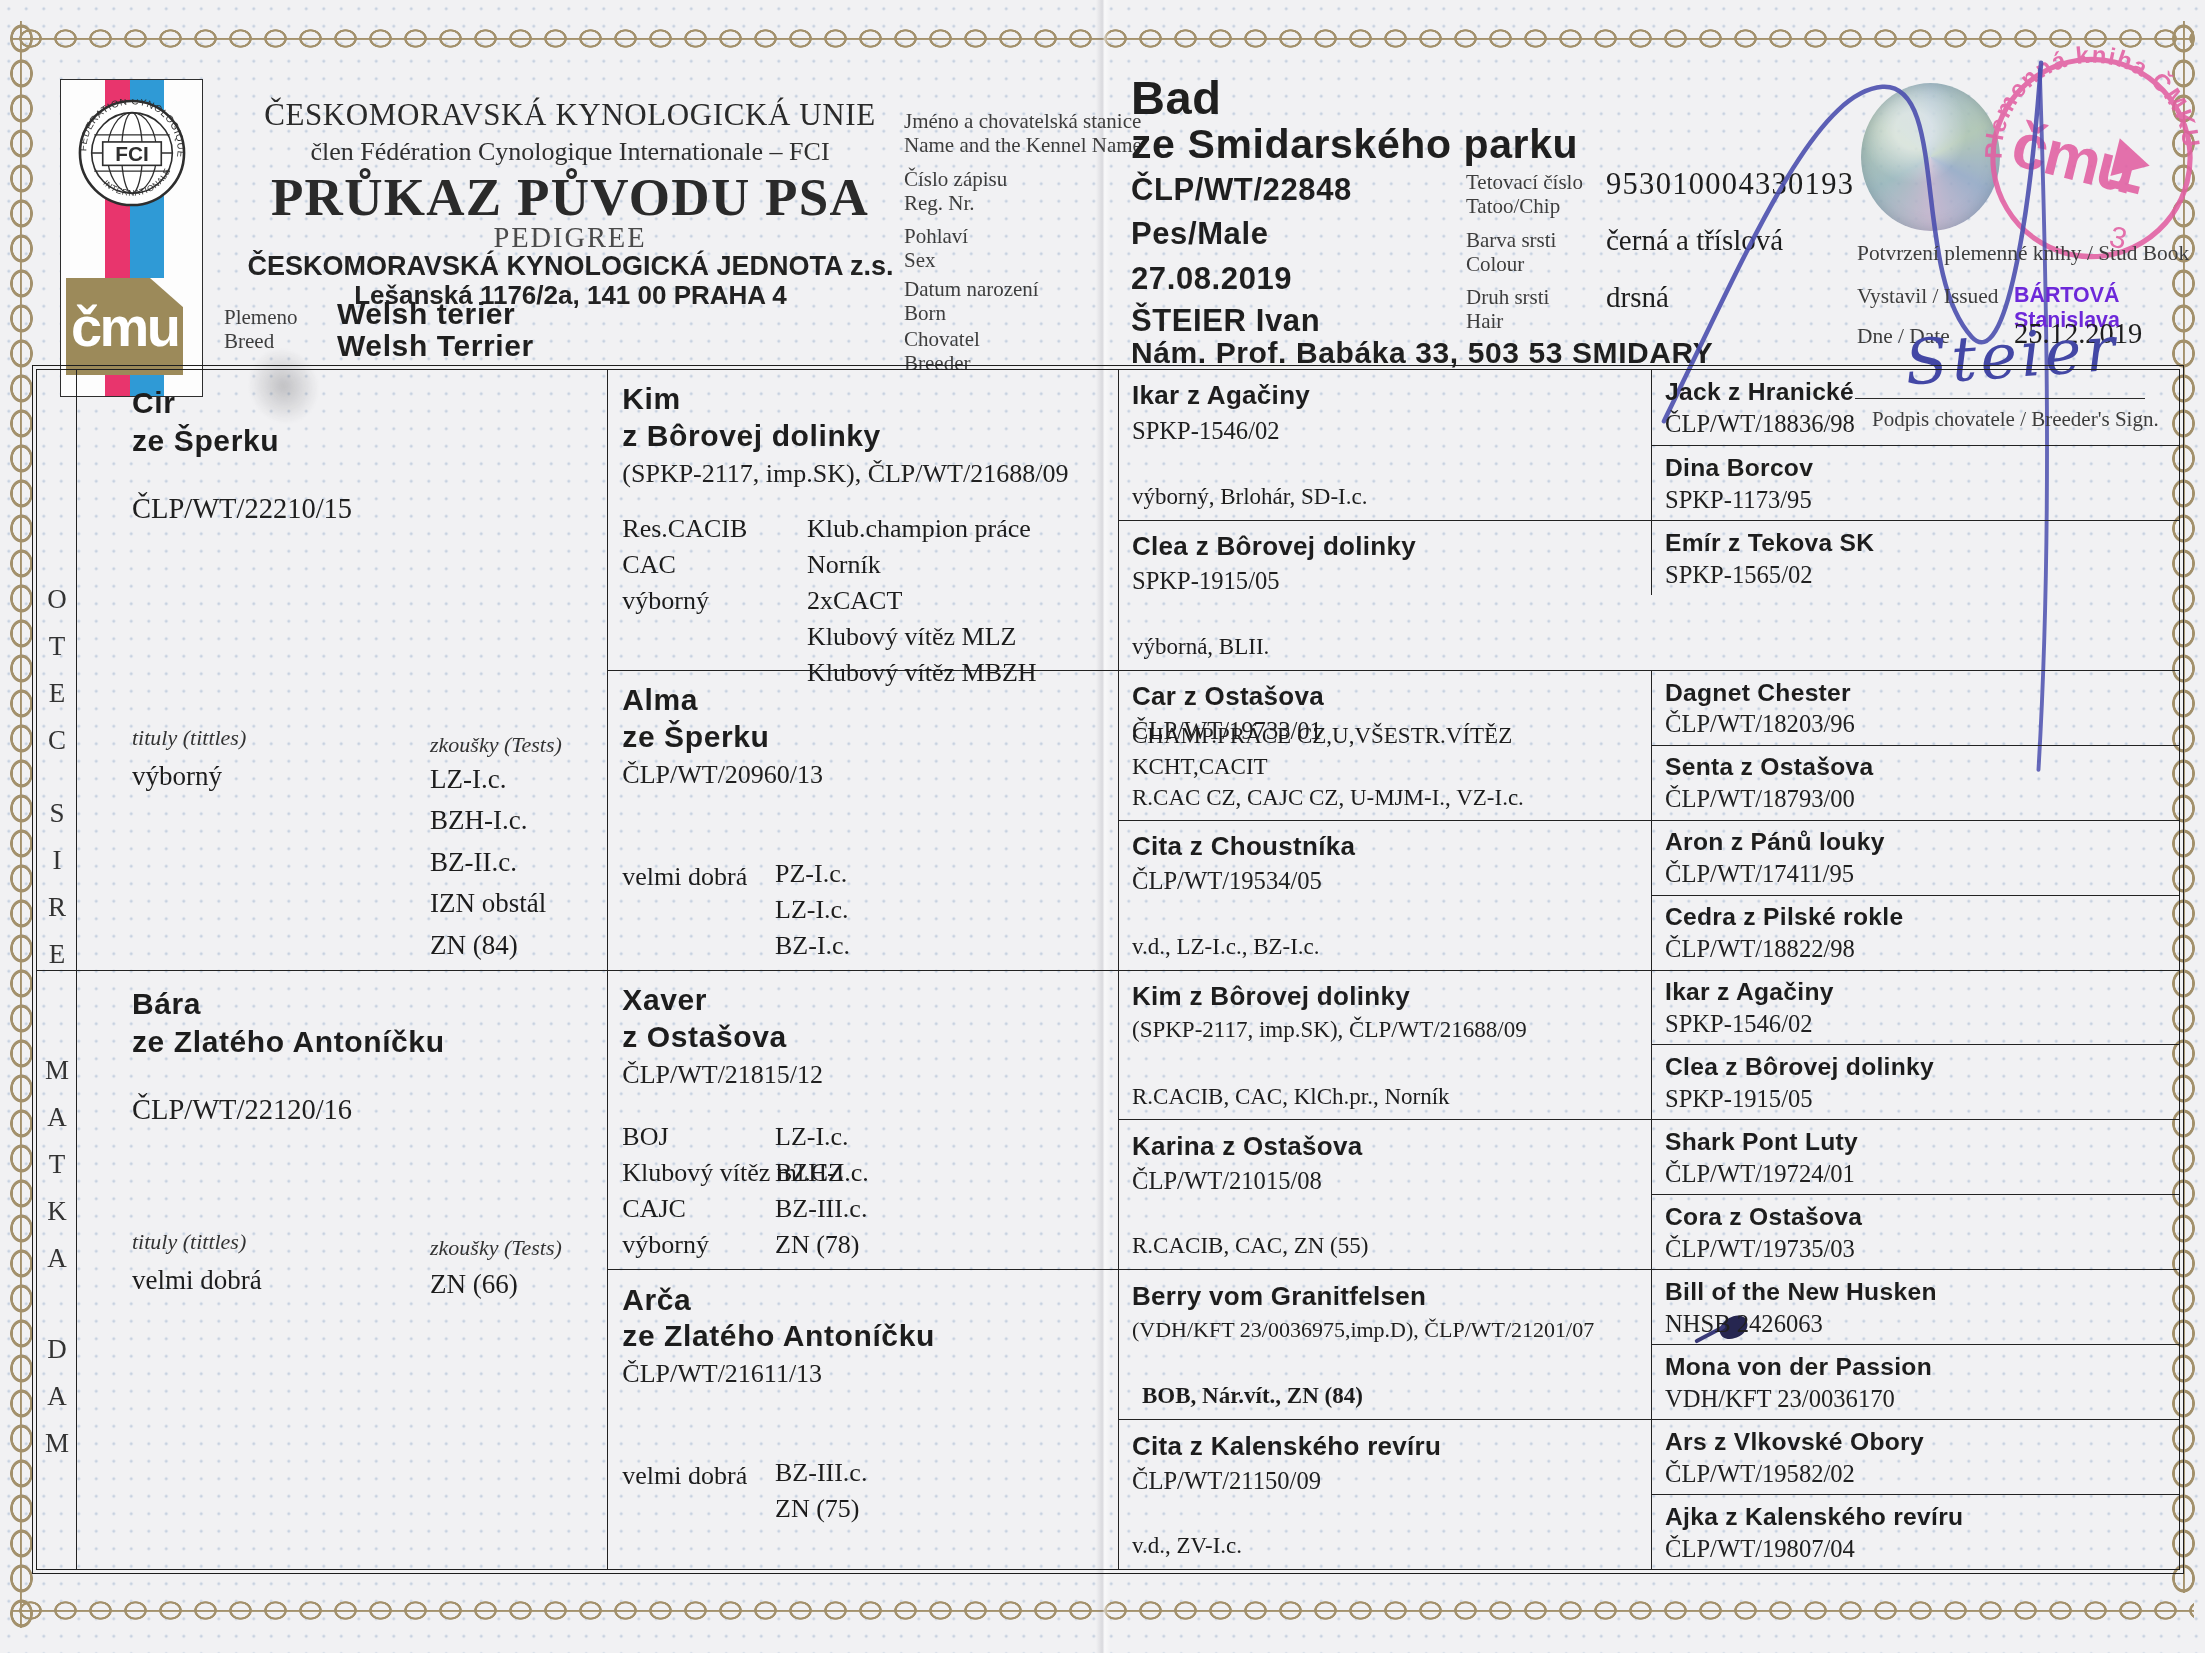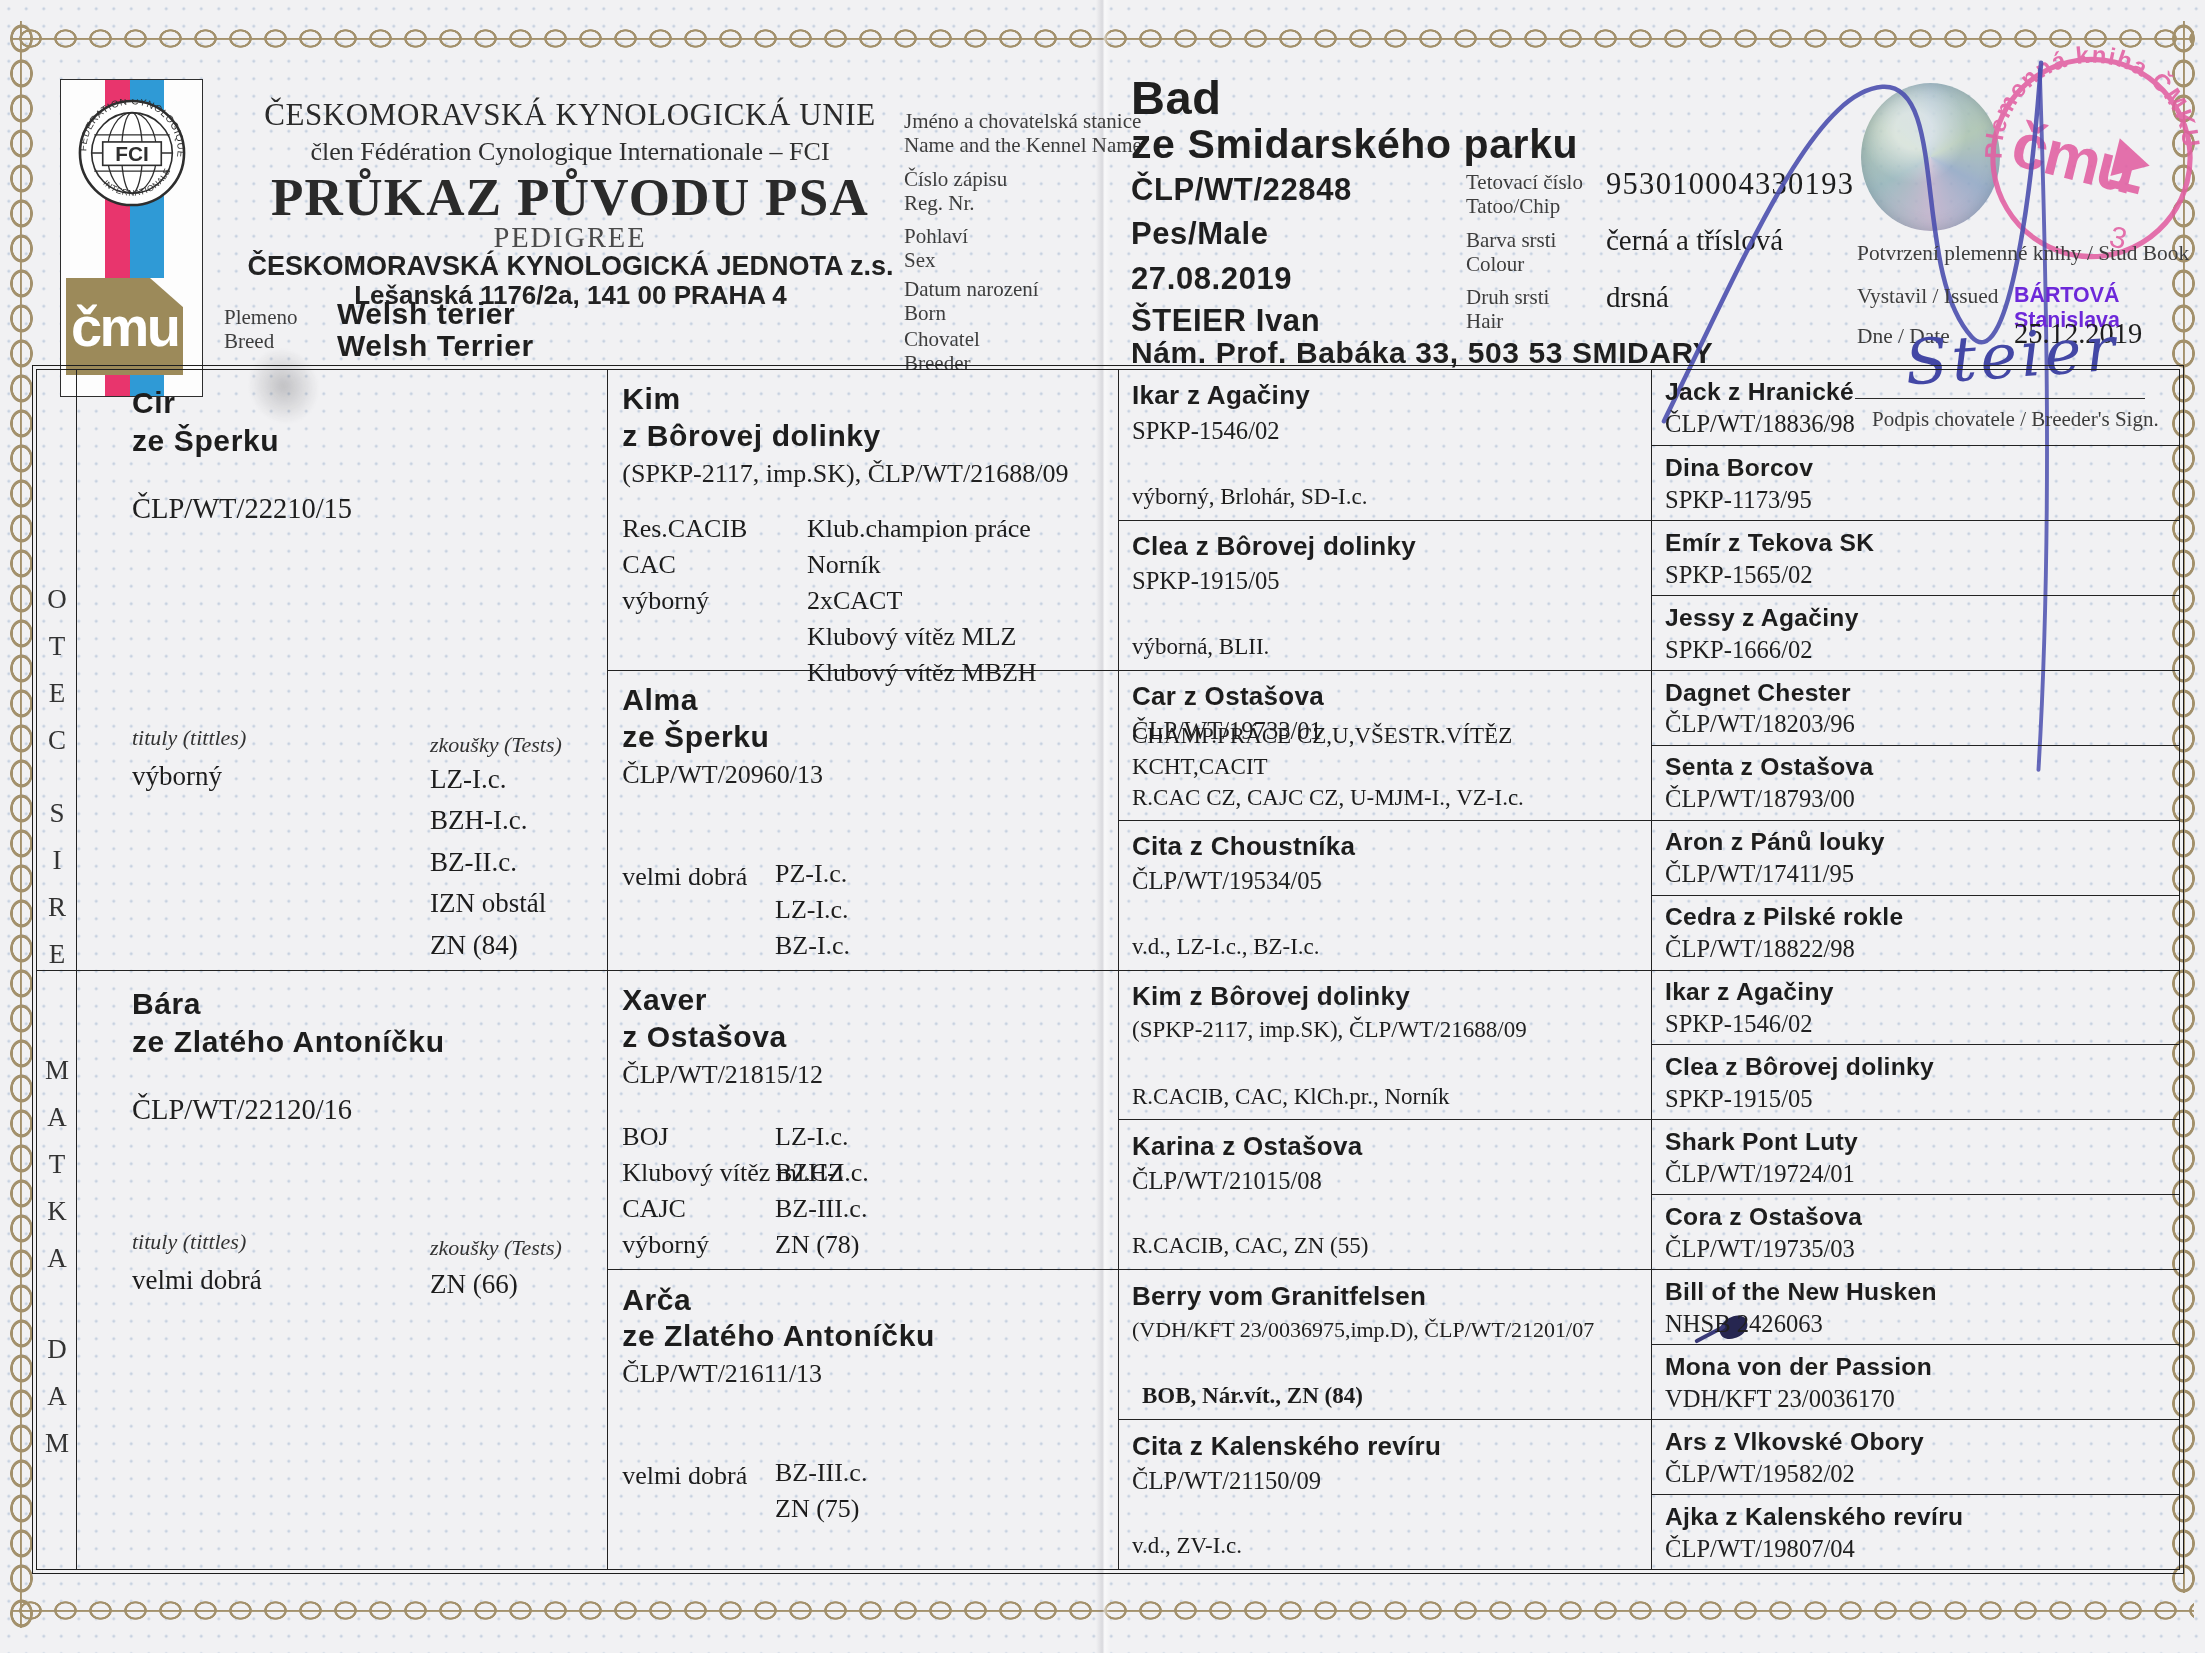--- a/index.html
+++ b/index.html
@@ -332,24 +332,20 @@
       <div class="g4reg" style="padding:3.9px 0 0 13px;">ČLP/WT/18836/98</div>
     </div>
     <div class="cell" style="grid-area:2/5/3/6;">
       <div class="g4name" style="padding:7.8px 0 0 13px;">Dina Borcov</div>
       <div class="g4reg" style="padding:3.9px 0 0 13px;">SPKP-1173/95</div>
     </div>
     <div class="cell" style="grid-area:3/5/4/6;">
       <div class="g4name" style="padding:7.8px 0 0 13px;">Emír z Tekova SK</div>
       <div class="g4reg" style="padding:3.9px 0 0 13px;">SPKP-1565/02</div>
     </div>
-    <div class="cell" style="grid-area:4/5/5/6;">
-      <div class="g4name" style="padding:7.8px 0 0 13px;">Jessy z Agačiny</div>
-      <div class="g4reg" style="padding:3.9px 0 0 13px;">SPKP-1666/02</div>
-    </div>
     <div class="cell" style="grid-area:5/5/6/6;">
       <div class="g4name" style="padding:7.8px 0 0 13px;">Dagnet Chester</div>
       <div class="g4reg" style="padding:3.9px 0 0 13px;">ČLP/WT/18203/96</div>
     </div>
     <div class="cell" style="grid-area:6/5/7/6;">
       <div class="g4name" style="padding:7.8px 0 0 13px;">Senta z Ostašova</div>
       <div class="g4reg" style="padding:3.9px 0 0 13px;">ČLP/WT/18793/00</div>
     </div>
     <div class="cell" style="grid-area:7/5/8/6;">
       <div class="g4name" style="padding:7.8px 0 0 13px;">Aron z Pánů louky</div>

